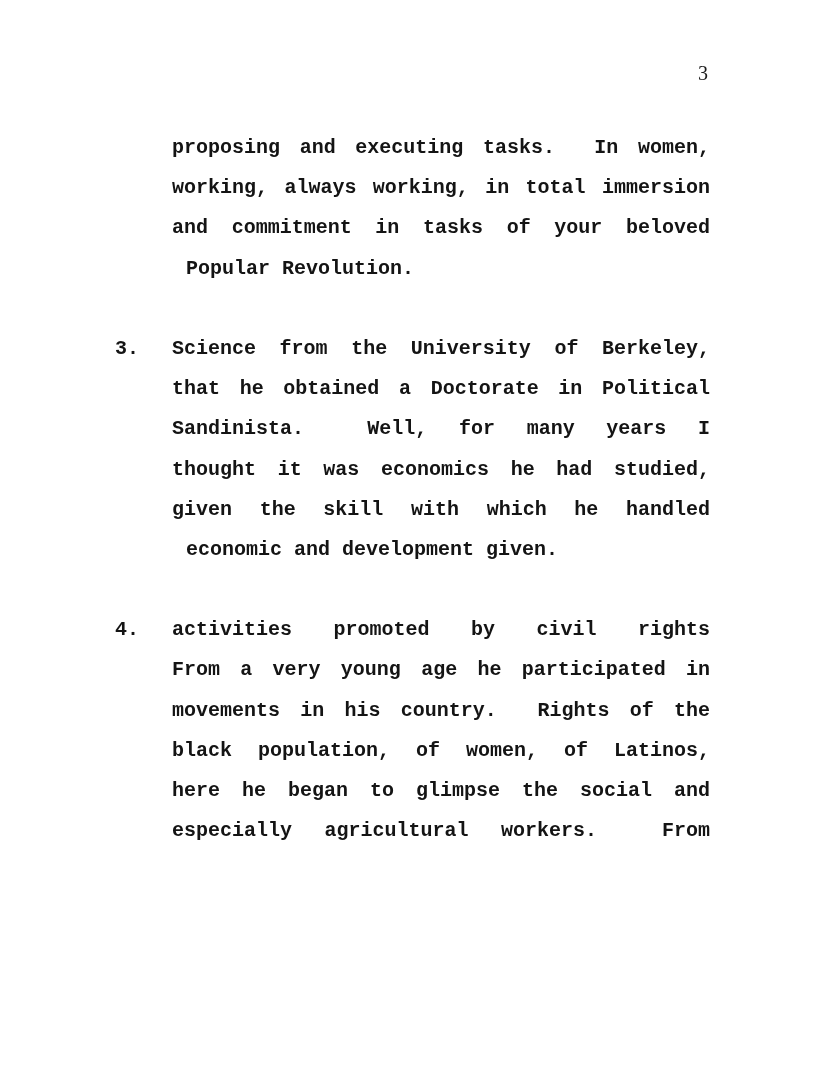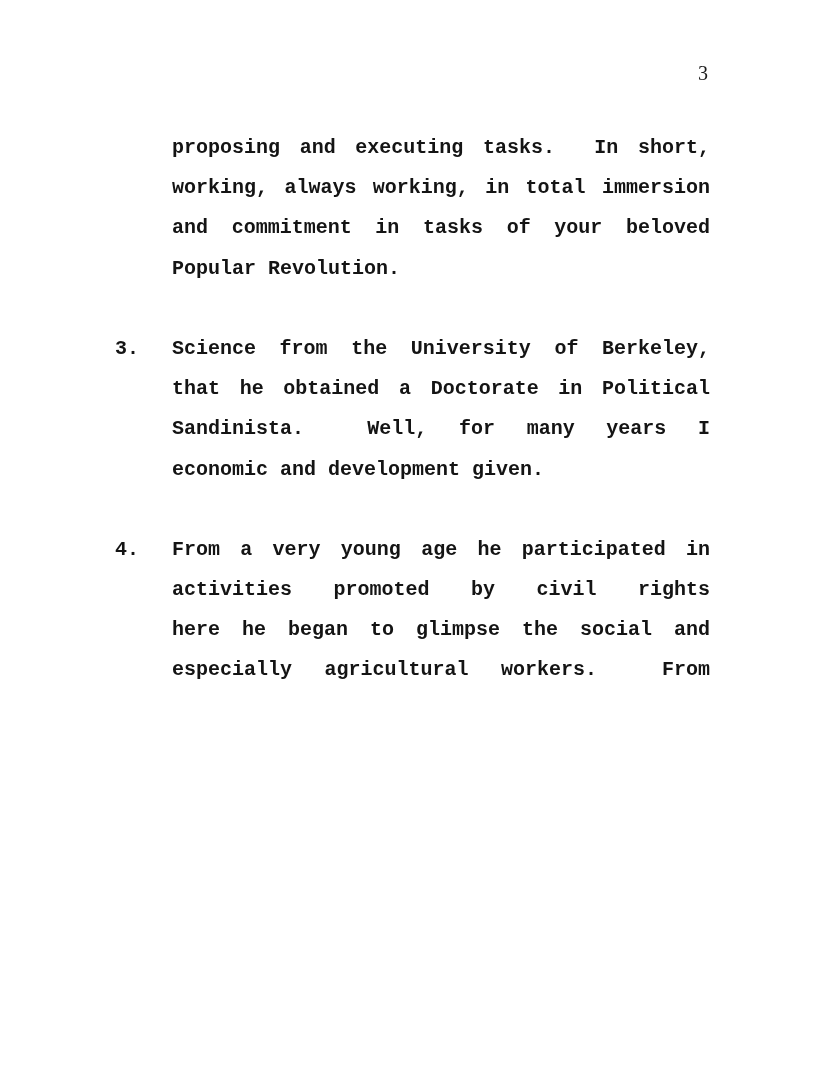--- a/index.html
+++ b/index.html
@@ -54,49 +54,54 @@
   .text-line {
     height: 40.2px;
     line-height: 40.2px;
     white-space: pre-wrap;
     text-align: justify;
     text-align-last: justify;
     overflow: hidden;
   }
   .text-line.last-line {
     text-align-last: left;
+    margin-left: 14px;
   }
 </style>
 </head>
 <body>
 
 <div class="page">
   <div class="page-number">3</div>
   <div class="document-body">
       <div class="paragraph">
         <div class="para-number"></div>
         <div class="para-lines">
-          <div class="text-line">proposing and executing tasks.  In short,</div>
+          <div class="text-line">proposing and executing tasks.  In women,</div>
           <div class="text-line">working, always working, in total immersion</div>
           <div class="text-line">and commitment in tasks of your beloved</div>
           <div class="text-line last-line">Popular Revolution.</div>
         </div>
       </div>
       <div class="paragraph">
         <div class="para-number">3.</div>
         <div class="para-lines">
           <div class="text-line">Science from the University of Berkeley,</div>
           <div class="text-line">that he obtained a Doctorate in Political</div>
           <div class="text-line">Sandinista.  Well, for many years I</div>
+          <div class="text-line">thought it was economics he had studied,</div>
+          <div class="text-line">given the skill with which he handled</div>
           <div class="text-line last-line">economic and development given.</div>
         </div>
       </div>
       <div class="paragraph">
         <div class="para-number">4.</div>
         <div class="para-lines">
+          <div class="text-line">activities promoted by civil rights</div>
           <div class="text-line">From a very young age he participated in</div>
-          <div class="text-line">activities promoted by civil rights</div>
+          <div class="text-line">movements in his country.  Rights of the</div>
+          <div class="text-line">black population, of women, of Latinos,</div>
           <div class="text-line">here he began to glimpse the social and</div>
           <div class="text-line">especially agricultural workers.  From</div>
         </div>
       </div>
     </div>
 </div>
 
 </body></html>

